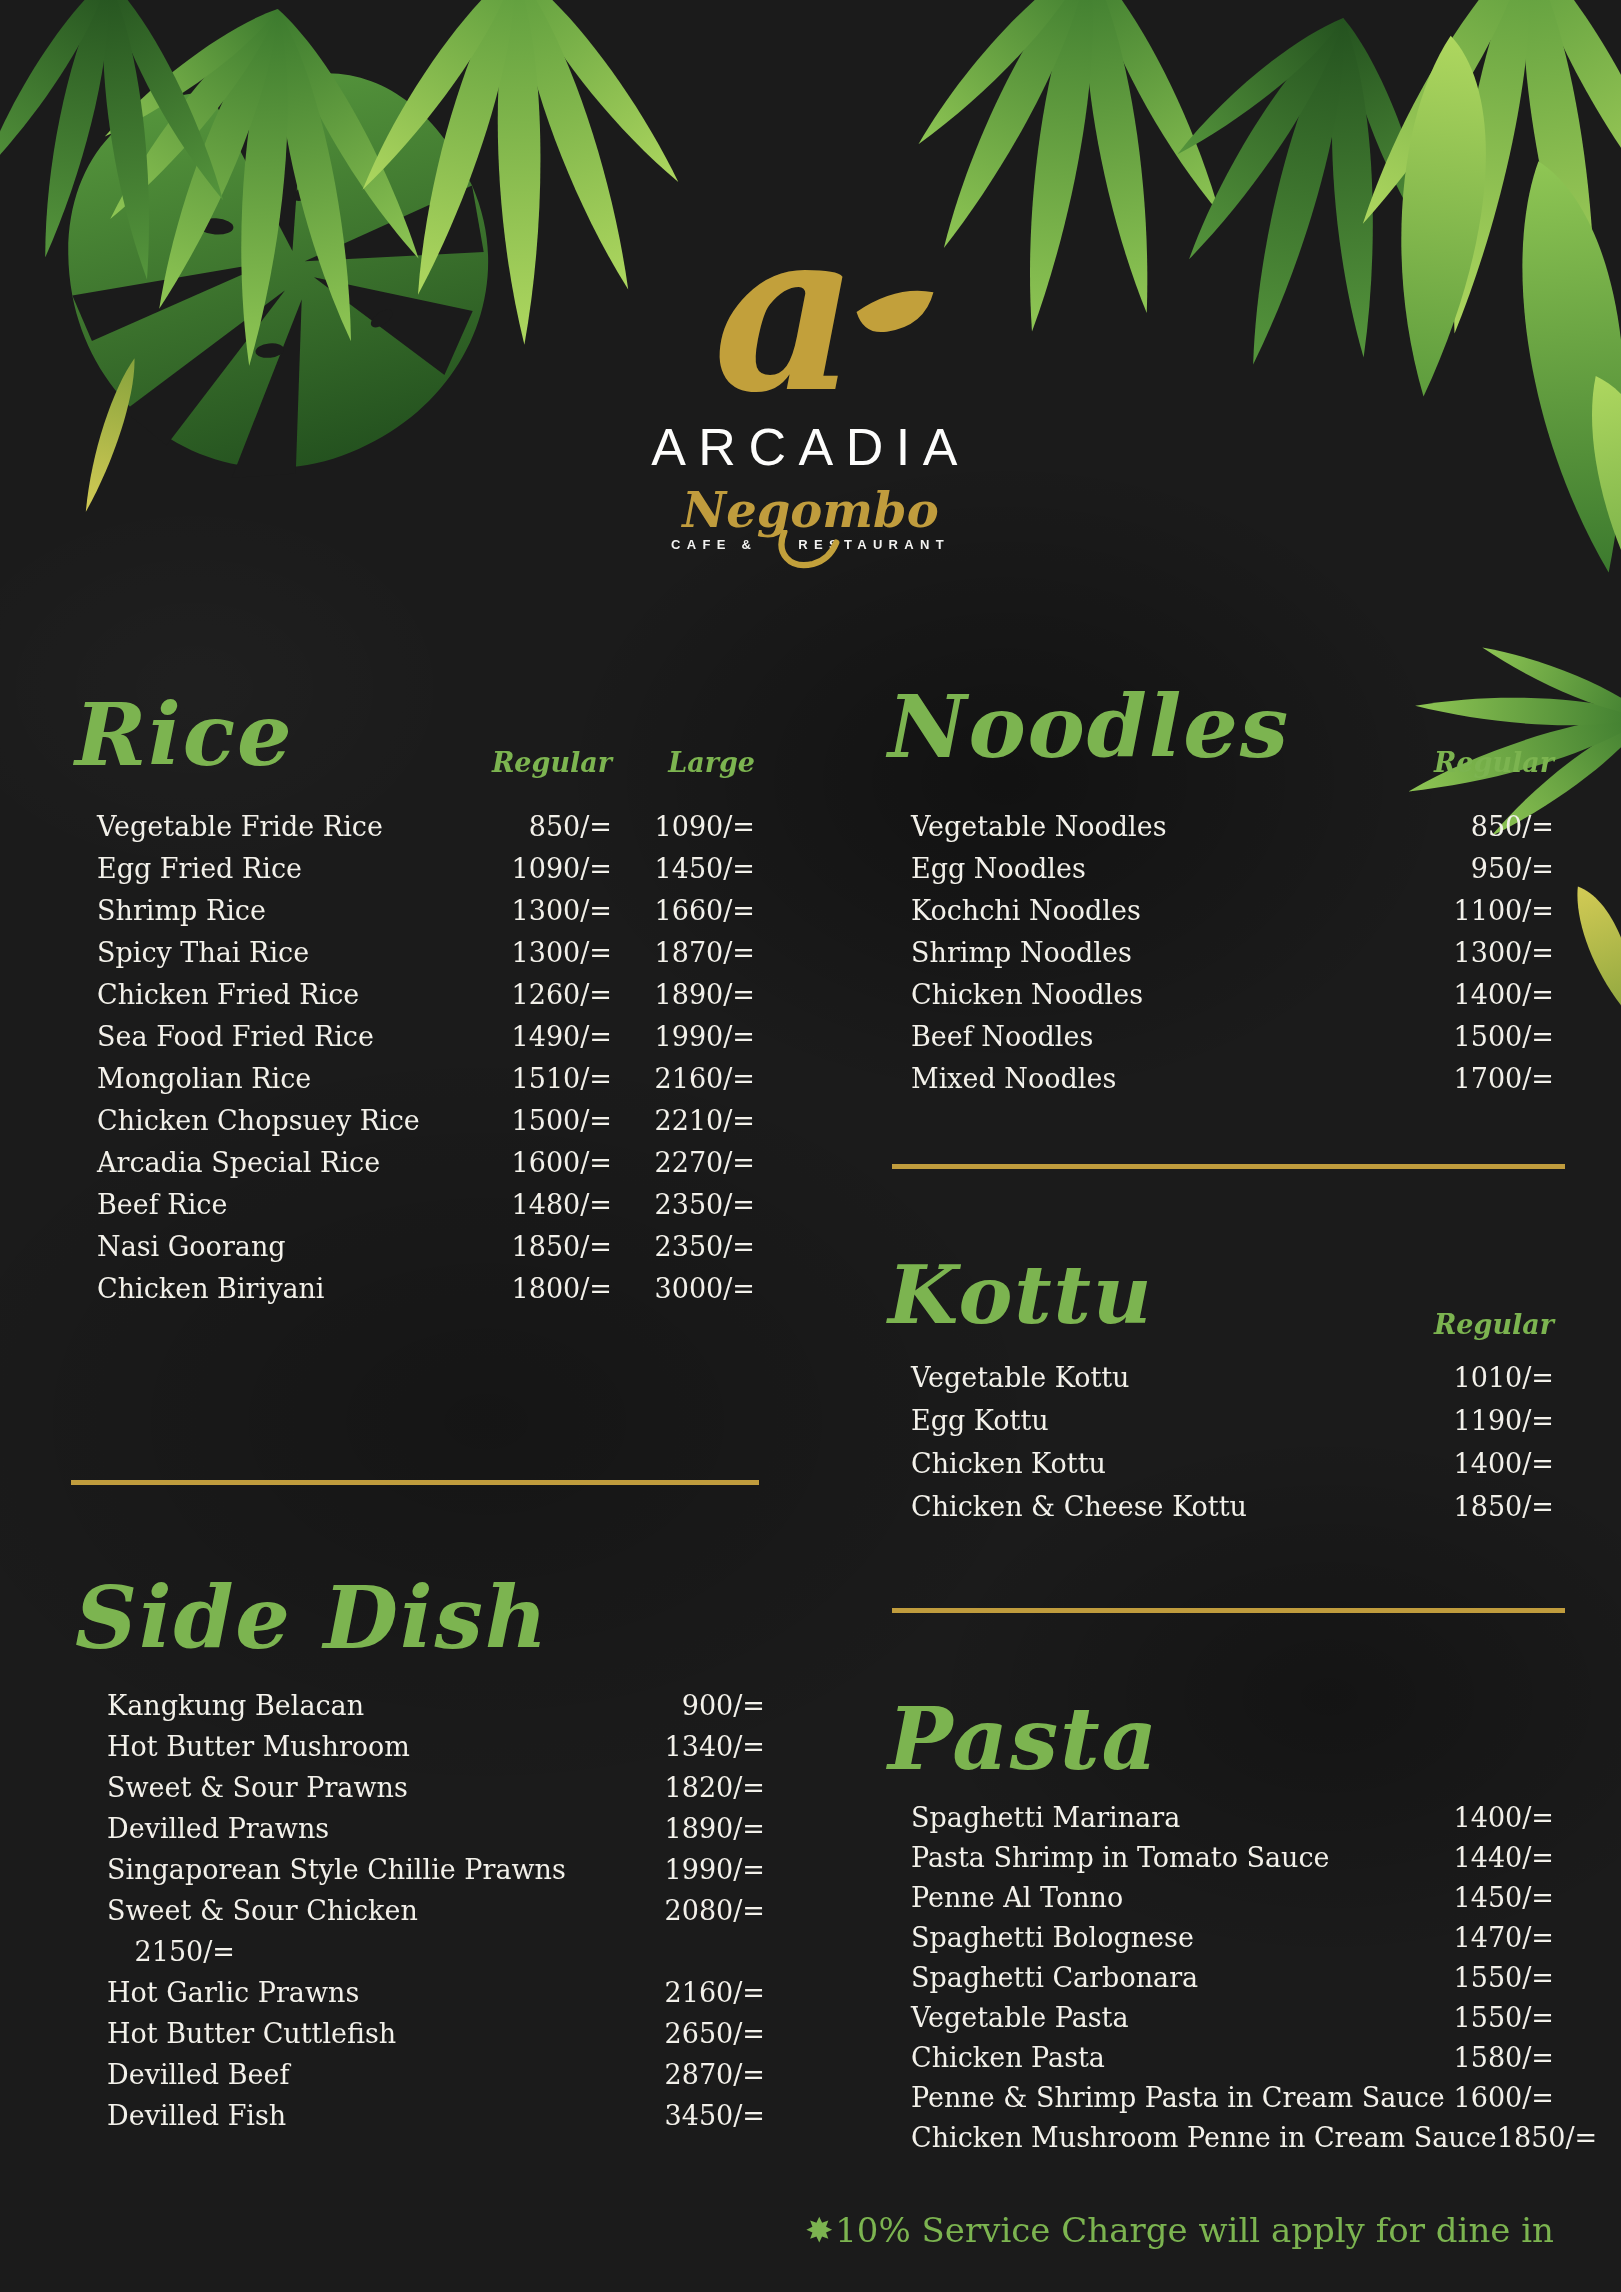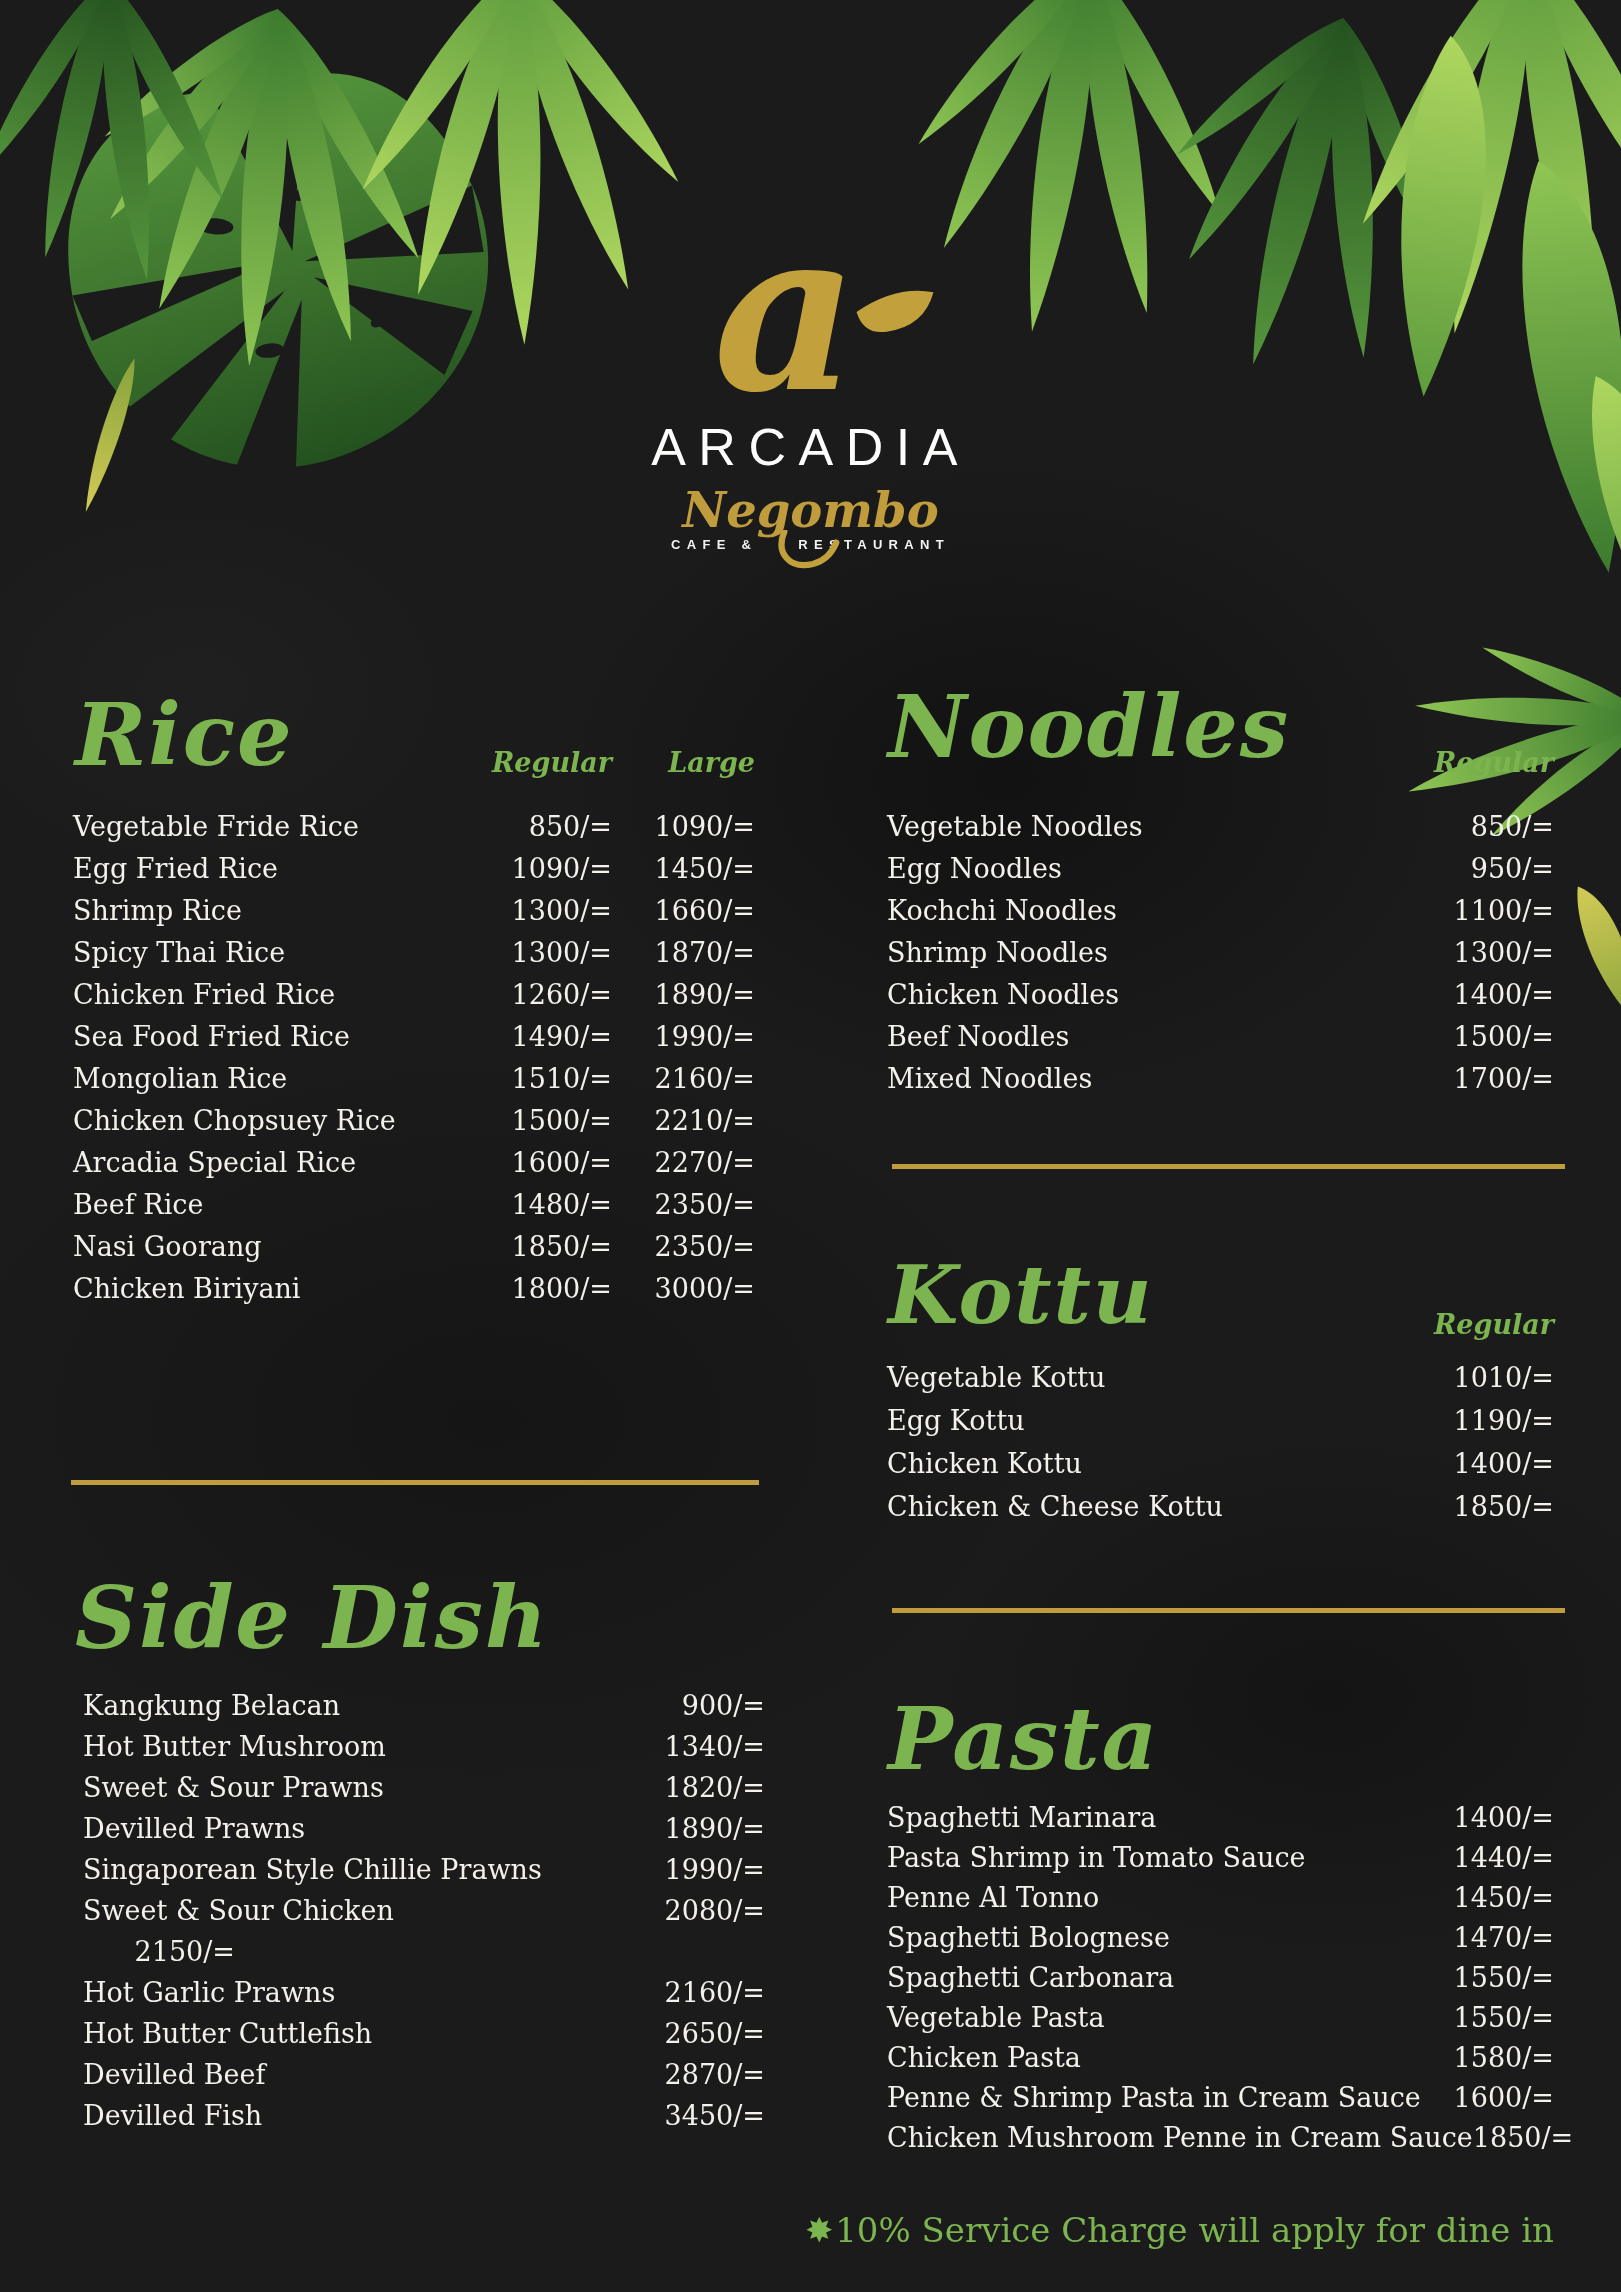--- a/index.html
+++ b/index.html
@@ -45,21 +45,21 @@
   .collabels{position:absolute;display:flex;}
   .collabels .sp{flex:1;}
   .collabels span.lab{font-style:italic;font-weight:700;font-size:27px;color:var(--green);text-align:right;}
   .cl-rice{left:73px;top:747px;width:682px;}
   .cl-noodles{left:887px;top:747px;width:667px;}
   .cl-kottu{left:887px;top:1309px;width:667px;}
   .w1{width:157px;} .w2{width:143px;} .w3{width:152px;}
   
   .rows{position:absolute;display:flex;flex-direction:column;}
   .row{display:flex;align-items:center;height:42px;font-size:27px;}
-  .row .nm{flex:1;white-space:nowrap;}
+  .row .nm{flex:1;white-space:nowrap;margin-left:24px;}
   .row .p1{width:157px;text-align:right;}
   .row .p2{width:143px;text-align:right;}
   .row .pr{width:152px;text-align:right;}
   .rows-rice     {left:73px; top:805px; width:682px;}
   .rows-noodles  {left:887px;top:805px; width:667px;}
   .rows-kottu    {left:887px;top:1356px;width:667px;}
   .rows-kottu .row{height:43px;}
   .rows-sidedish {left:83px; top:1685px;width:682px;}
   .rows-sidedish .row{height:41px;}
   .rows-pasta    {left:887px;top:1797px;width:667px;}

